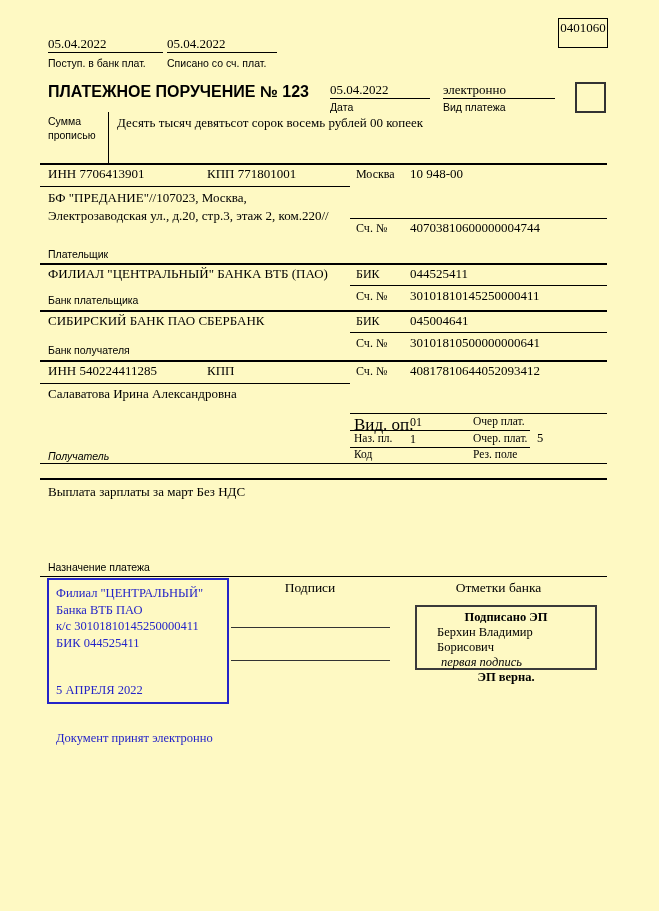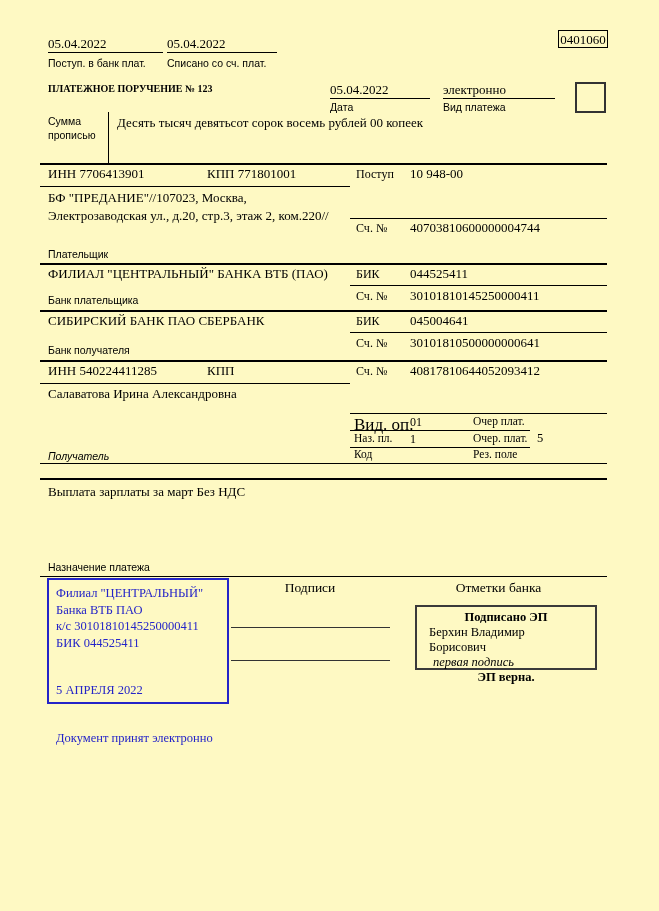--- a/index.html
+++ b/index.html
@@ -8,44 +8,44 @@
     position:relative; width:659px; height:911px; background:#fef9c3;
     font-family:"Liberation Serif", serif; color:#000; overflow:hidden;
   }
   .abs { position:absolute; }
   .data13 { font-size:13px; line-height:1.25; }
   .data12 { font-size:12px; line-height:1.2; }
   .lbl { font-family:"Liberation Sans", sans-serif; font-size:10.5px; color:#000; }
   .hline { position:absolute; background:#000; }
   .vline { position:absolute; background:#000; }
   .uline { border-bottom:1px solid #000; }
-  .title { font-family:Liberation Serif, serif; font-weight:bold; font-size:10px; }
+  .title { font-family:Liberation Sans, sans-serif; font-weight:bold; font-size:16px; }
   .codebox { border:1px solid #000; text-align:center; font-size:13px; padding-top:1px; }
   .sq { border:2px solid #333; }
   .stamp {
     border:2px solid #2424c8; color:#2424c8; font-size:12.5px; line-height:1.32;
     padding:5px 7px;
   }
-  .epbox { border:2px solid #3a3a3a; font-size:12.5px; padding:3px 12px; }
+  .epbox { border:2px solid #3a3a3a; font-size:12.5px; padding:3px 20px; }
   .ctr { text-align:center; }
   .b { font-weight:bold; }
   .i { font-style:italic; }
 </style>
 </head>
 <body>
 
 <div class="page">
 
   <div class="abs data13 uline" style="left:48px;top:36px;width:115px;">05.04.2022</div>
   <div class="abs lbl" style="left:48px;top:57px;">Поступ. в банк плат.</div>
 
   <div class="abs data13 uline" style="left:167px;top:36px;width:110px;">05.04.2022</div>
   <div class="abs lbl" style="left:167px;top:57px;">Списано со сч. плат.</div>
 
-  <div class="abs codebox" style="left:558px;top:30px;width:50px;height:18px;">0401060</div>
+  <div class="abs codebox" style="left:558px;top:18px;width:50px;height:30px;">0401060</div>
 
   <div class="abs title" style="left:48px;top:83px;">ПЛАТЕЖНОЕ ПОРУЧЕНИЕ № 123</div>
 
   <div class="abs data13 uline" style="left:330px;top:82px;width:100px;">05.04.2022</div>
   <div class="abs lbl" style="left:330px;top:101px;">Дата</div>
 
   <div class="abs data13 uline" style="left:443px;top:82px;width:112px;">электронно</div>
   <div class="abs lbl" style="left:443px;top:101px;">Вид платежа</div>
 
   <div class="abs sq" style="left:575px;top:82px;width:31px;height:31px;"></div>
@@ -82,21 +82,21 @@
   <div class="vline" style="left:313px;top:463px;height:15px;"></div>
   <div class="vline" style="left:390px;top:463px;height:15px;"></div>
   <div class="vline" style="left:502px;top:463px;height:15px;"></div>
   <div class="vline" style="left:580px;top:463px;height:15px;"></div>
 
   <div class="abs data13" style="left:48px;top:166px;">ИНН 7706413901</div>
   <div class="abs data13" style="left:207px;top:166px;">КПП 771801001</div>
   <div class="abs data13" style="left:48px;top:189px;width:298px;line-height:1.4;">БФ "ПРЕДАНИЕ"//107023, Москва, Электрозаводская ул., д.20, стр.3, этаж 2, ком.220//</div>
   <div class="abs lbl" style="left:48px;top:248px;">Плательщик</div>
 
-  <div class="abs data12" style="left:356px;top:167px;">Поступ</div>
+  <div class="abs data12" style="left:356px;top:167px;">Москва</div>
   <div class="abs data13" style="left:410px;top:166px;">10 948-00</div>
   <div class="abs data12" style="left:356px;top:221px;">Сч. №</div>
   <div class="abs data13" style="left:410px;top:220px;">40703810600000004744</div>
 
   <div class="abs data13" style="left:48px;top:266px;">ФИЛИАЛ "ЦЕНТРАЛЬНЫЙ" БАНКА ВТБ (ПАО)</div>
   <div class="abs lbl" style="left:48px;top:294px;">Банк плательщика</div>
   <div class="abs data12" style="left:356px;top:267px;">БИК</div>
   <div class="abs data13" style="left:410px;top:266px;">044525411</div>
   <div class="abs data12" style="left:356px;top:289px;">Сч. №</div>
   <div class="abs data13" style="left:410px;top:288px;">30101810145250000411</div>

